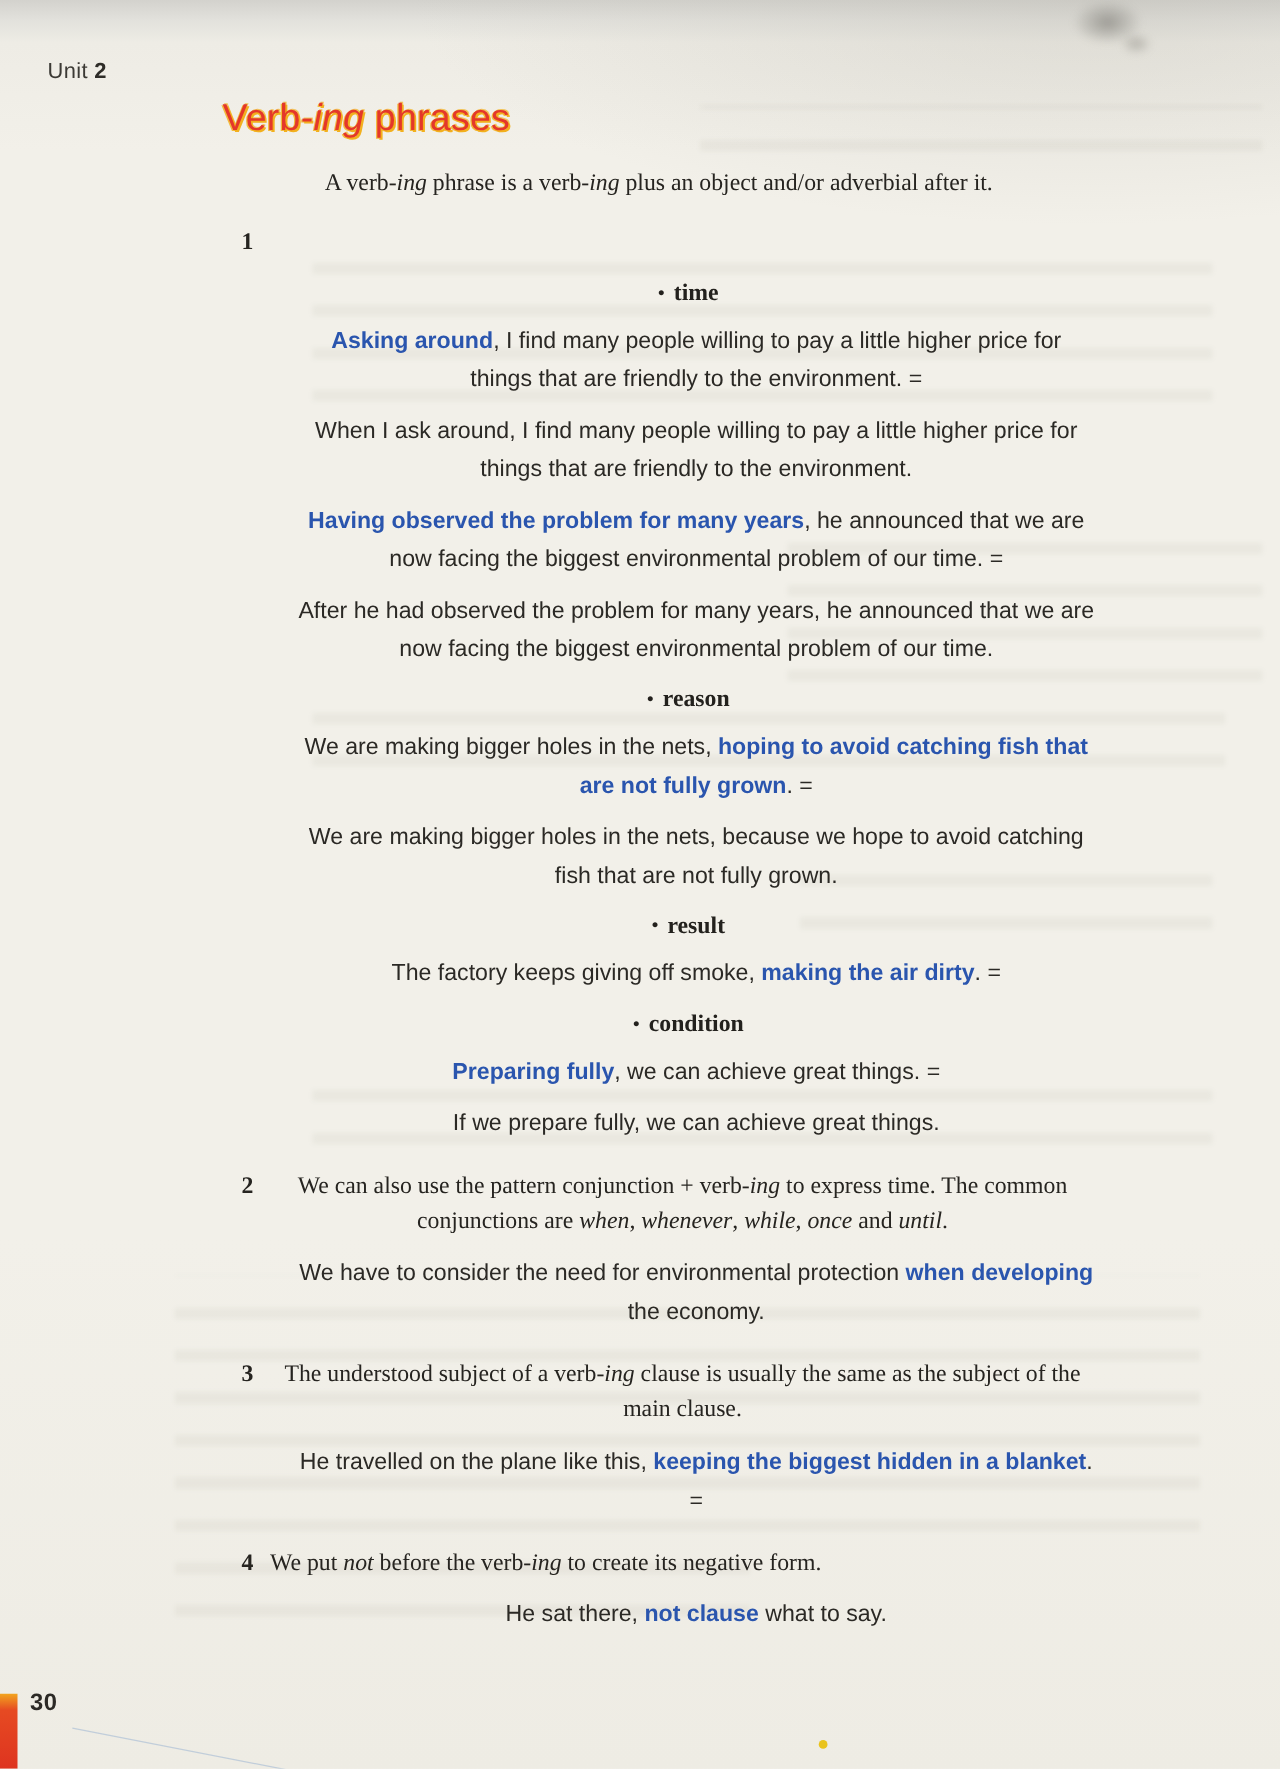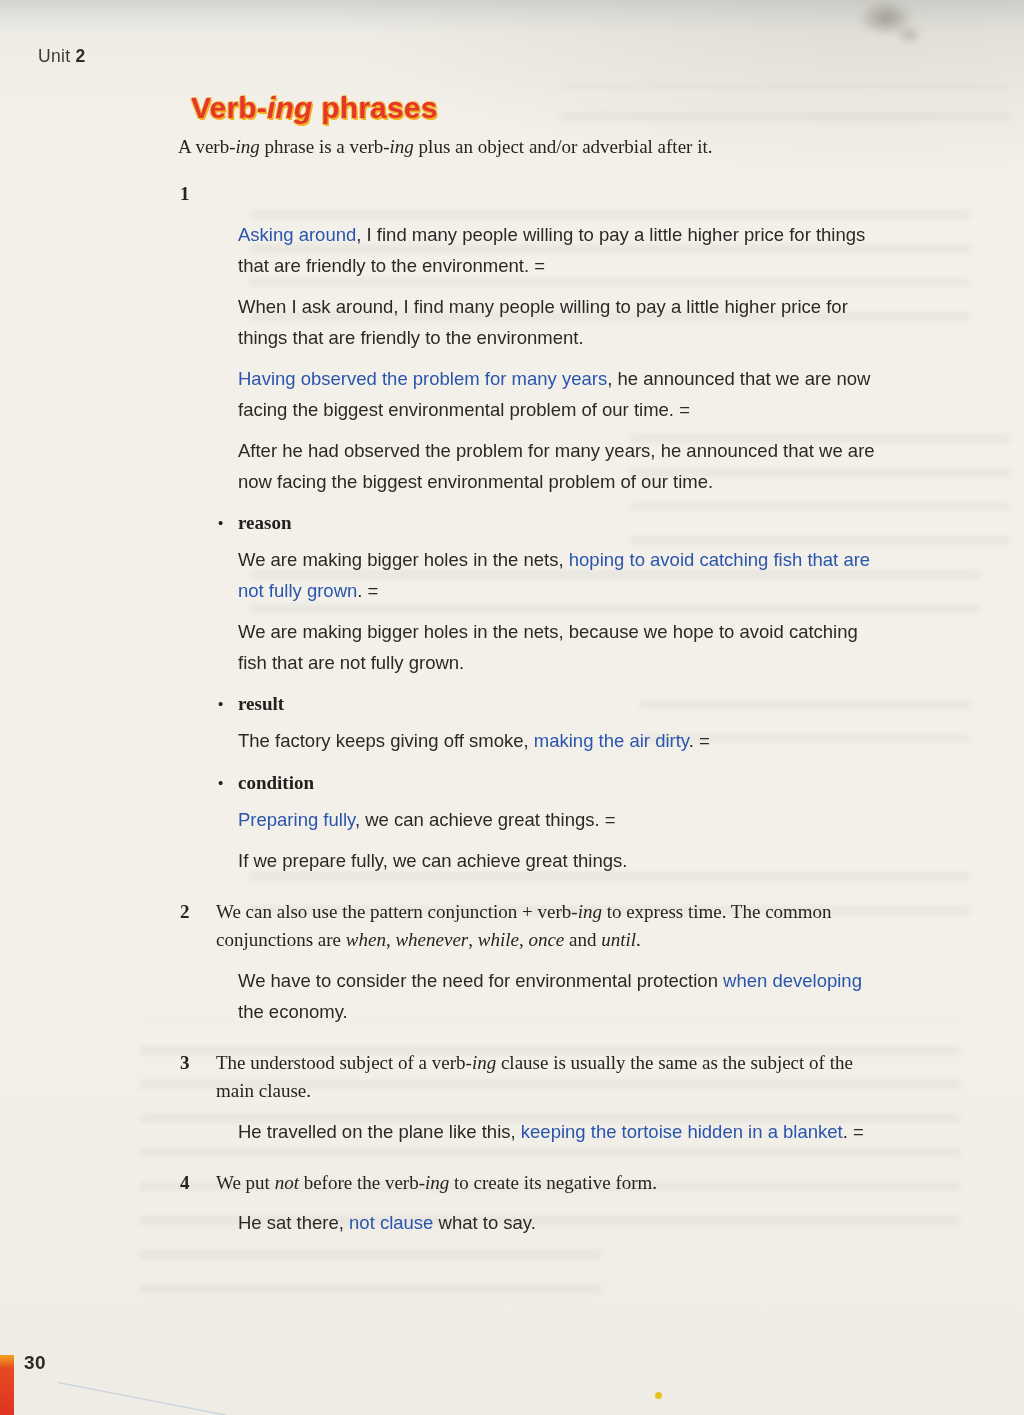--- a/index.html
+++ b/index.html
@@ -6,41 +6,42 @@
   body{
     width:1024px;height:1415px;overflow:hidden;
     font-family:"Liberation Sans", sans-serif;
     background:#f1efe8;
   }
   .page{
     position:relative;width:1024px;height:1415px;
     background:
       radial-gradient(ellipse 900px 300px at 85% 0%, rgba(190,188,180,.35), rgba(190,188,180,0) 60%),
       linear-gradient(180deg,#d3d2cd 0px,#e2e1dc 16px,#eeece5 34px,#f2f0e9 120px,#f2f0e9 70%,#eeece4 100%);
+    text-align: center;
   }
   
   .smudge{position:absolute;border-radius:50%;filter:blur(3px);}
   .smudge.a{left:858px;top:0px;width:56px;height:36px;
     background:radial-gradient(ellipse at center, rgba(110,108,102,.55), rgba(110,108,102,0) 70%);}
   .smudge.b{left:896px;top:26px;width:26px;height:18px;
     background:radial-gradient(ellipse at center, rgba(130,128,120,.45), rgba(130,128,120,0) 70%);}
   .ghost{position:absolute;filter:blur(2px);opacity:.45;pointer-events:none;
     background:repeating-linear-gradient(0deg, transparent 0px 15px, rgba(150,146,130,.20) 15px 24px, transparent 24px 34px);}
   .hairline{position:absolute;left:58px;top:1382px;width:200px;height:1px;
     background:rgba(110,150,200,.35);transform:rotate(11deg);transform-origin:left top;}
   .dot-yellow{position:absolute;left:655px;top:1392px;width:7px;height:7px;border-radius:50%;background:#e9c31d;}
 
   .unit{
     position:absolute;left:38px;top:46px;
     font-size:17.5px;color:#3c3a35;letter-spacing:.3px;
   }
   .unit b{font-weight:bold;color:#2e2c28;}
   .title{
-    position:absolute;left:178px;top:78px;margin:13px;
-    font-size:30px;font-weight:700;letter-spacing:.2px;
+    position:absolute;left:178px;top:78px;margin:0;
+    font-size:30px;font-weight:400;letter-spacing:.2px;
     color:var(--title-red,#e4372a);
     text-shadow:
       1.5px 1.5px 0 var(--title-glow,#f2b01e),
       -1px 1px 0 rgba(242,176,30,.85),
       1px -1px 0 rgba(242,176,30,.7);
   }
   .title .i{font-style:italic;}
 
   .flow{position:absolute;left:0;top:126px;width:876px;}
   .intro{
@@ -56,21 +57,21 @@
   .bullet{
     margin:15px 0 0 218px;
     font-family:"Liberation Serif", serif;font-size:19px;font-weight:bold;color:#23211d;
   }
   .bullet .dot{display:inline-block;width:20px;font-size:15px;vertical-align:1px;}
   .ex,.plain{
     margin:10px 0 0 238px;max-width:706px;
     font-size:18.5px;line-height:1.68;color:#2b2925;
   }
   .i{font-style:italic;}
-  .hl{color:var(--hl,#2a55ae);font-weight:normal;}
+  .hl{color:var(--hl,#2a55ae);font-weight:bold;}
 
   .page-num{
     position:absolute;left:24px;top:1352px;
     font-size:19px;font-weight:bold;color:#2c2a26;letter-spacing:.5px;
   }
   .edge-tab{
     position:absolute;left:0;top:1355px;width:14px;height:60px;
     background:linear-gradient(180deg,#f2a51f 0%, #e64a22 22%, #de3420 100%);
   }
 </style>
@@ -95,20 +96,21 @@
   <div class="unit"><span>Unit </span><b>2</b></div>
 
   <h1 class="title"><span>Verb-</span><span class="i">ing</span><span> phrases</span></h1>
 
   <div class="flow">
     <p class="intro"><span>A verb-</span><span class="i">ing</span><span> phrase is a verb-</span><span class="i">ing</span><span> plus an object and/or adverbial after it.</span></p>
 
   <div class="numbered">
         <span class="num">1</span>
       </div>
+      <div class="bullet"><span class="dot">•</span><span class="term">time</span></div>
       <p class="ex"><span class="hl">Asking around</span><span>, I find many people willing to pay a little higher price for things that are friendly to the environment. =</span></p>
       <p class="plain"><span>When I ask around, I find many people willing to pay a little higher price for things that are friendly to the environment.</span></p>
       <p class="ex"><span class="hl">Having observed the problem for many years</span><span>, he announced that we are now facing the biggest environmental problem of our time. =</span></p>
       <p class="plain"><span>After he had observed the problem for many years, he announced that we are now facing the biggest environmental problem of our time.</span></p>
       <div class="bullet"><span class="dot">•</span><span class="term">reason</span></div>
       <p class="ex"><span>We are making bigger holes in the nets, </span><span class="hl">hoping to avoid catching fish that are not fully grown</span><span>. =</span></p>
       <p class="plain"><span>We are making bigger holes in the nets, because we hope to avoid catching fish that are not fully grown.</span></p>
       <div class="bullet"><span class="dot">•</span><span class="term">result</span></div>
       <p class="ex"><span>The factory keeps giving off smoke, </span><span class="hl">making the air dirty</span><span>. =</span></p>
       <div class="bullet"><span class="dot">•</span><span class="term">condition</span></div>
@@ -116,21 +118,21 @@
       <p class="plain"><span>If we prepare fully, we can achieve great things.</span></p>
       <div class="numbered">
         <span class="num">2</span>
         <div class="ntext"><span>We can also use the pattern conjunction + verb-</span><span class="i">ing</span><span> to express time. The common conjunctions are </span><span class="i">when</span><span>, </span><span class="i">whenever</span><span>, </span><span class="i">while</span><span>, </span><span class="i">once</span><span> and </span><span class="i">until</span><span>.</span></div>
       </div>
       <p class="ex"><span>We have to consider the need for environmental protection </span><span class="hl">when developing</span><span> the economy.</span></p>
       <div class="numbered">
         <span class="num">3</span>
         <div class="ntext"><span>The understood subject of a verb-</span><span class="i">ing</span><span> clause is usually the same as the subject of the main clause.</span></div>
       </div>
-      <p class="ex"><span>He travelled on the plane like this, </span><span class="hl">keeping the tortoise hidden in a blanket</span><span>. =</span></p>
+      <p class="ex"><span>He travelled on the plane like this, </span><span class="hl">keeping the biggest hidden in a blanket</span><span>. =</span></p>
       <div class="numbered">
         <span class="num">4</span>
         <div class="ntext"><span>We put </span><span class="i">not</span><span> before the verb-</span><span class="i">ing</span><span> to create its negative form.</span></div>
       </div>
       <p class="ex"><span>He sat there, </span><span class="hl">not clause</span><span> what to say.</span></p>
     </div>
 
   <div class="page-num">30</div>
   <div class="edge-tab"></div>
 </div>

